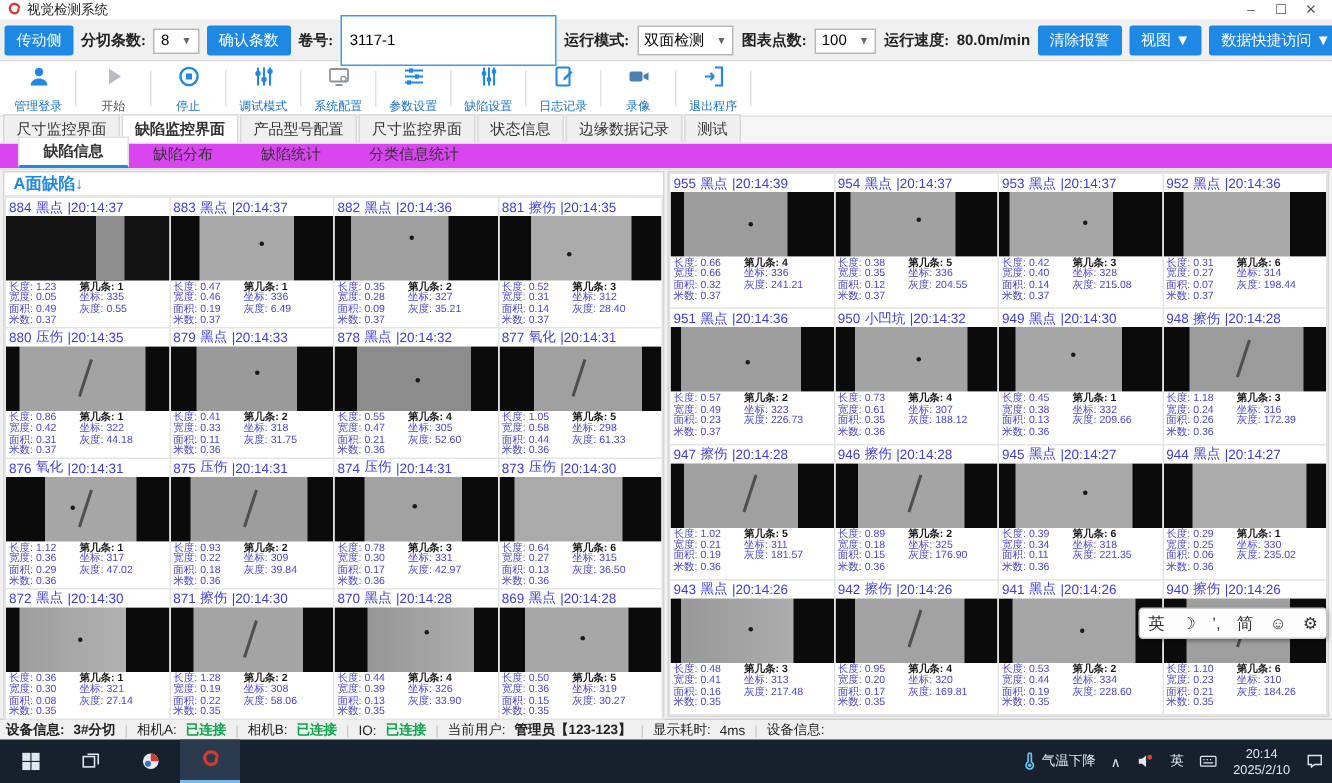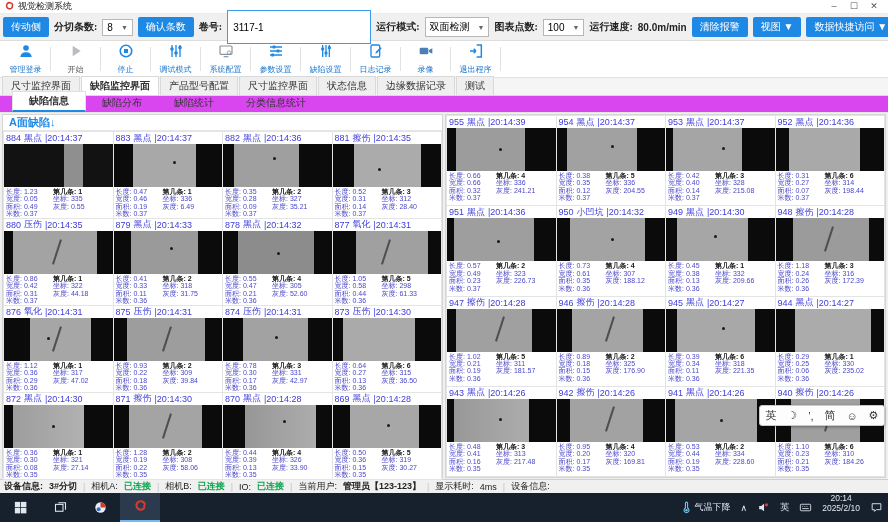--- a/index.html
+++ b/index.html
@@ -82,21 +82,21 @@
 
   
   .taskbar { height: 29px; background: #17212e; display: flex; align-items: stretch; color: #dfe7ef; }
   .tb-icon { width: 40px; display: flex; align-items: center; justify-content: center; cursor: pointer; }
   .tb-icon svg { width: 15px; height: 15px; }
   .tb-icon.active { background: #2b3a4d; border-bottom: 2px solid #76b9ed; }
   .tray { margin-left: auto; display: flex; align-items: stretch; font-size: 9px; }
   .tray > div { display: flex; align-items: center; padding: 0 5px; cursor: pointer; }
   .tray svg { width: 13px; height: 13px; }
   .weather-txt { margin-left: 2px; }
-  .clock { flex-direction: column; line-height: 1.2; text-align: right; font-size: 8.5px; }
+  .clock { flex-direction: column; justify-content: center; line-height: 1.2; text-align: right; font-size: 8.5px; }
 
   
   .ime-bar { position: absolute; top: 405px; right: 3px; width: 126px; height: 21px;
     background: #fdfdfd; border: 1px solid #c9c9c9; border-radius: 3px;
     box-shadow: 0 1px 3px rgba(0,0,0,.35); display: flex; align-items: center;
     justify-content: space-around; font-size: 11px; color: #333; z-index: 50; }
   .ime-bar span { cursor: pointer; }
 </style>
 </head>
 <body>

